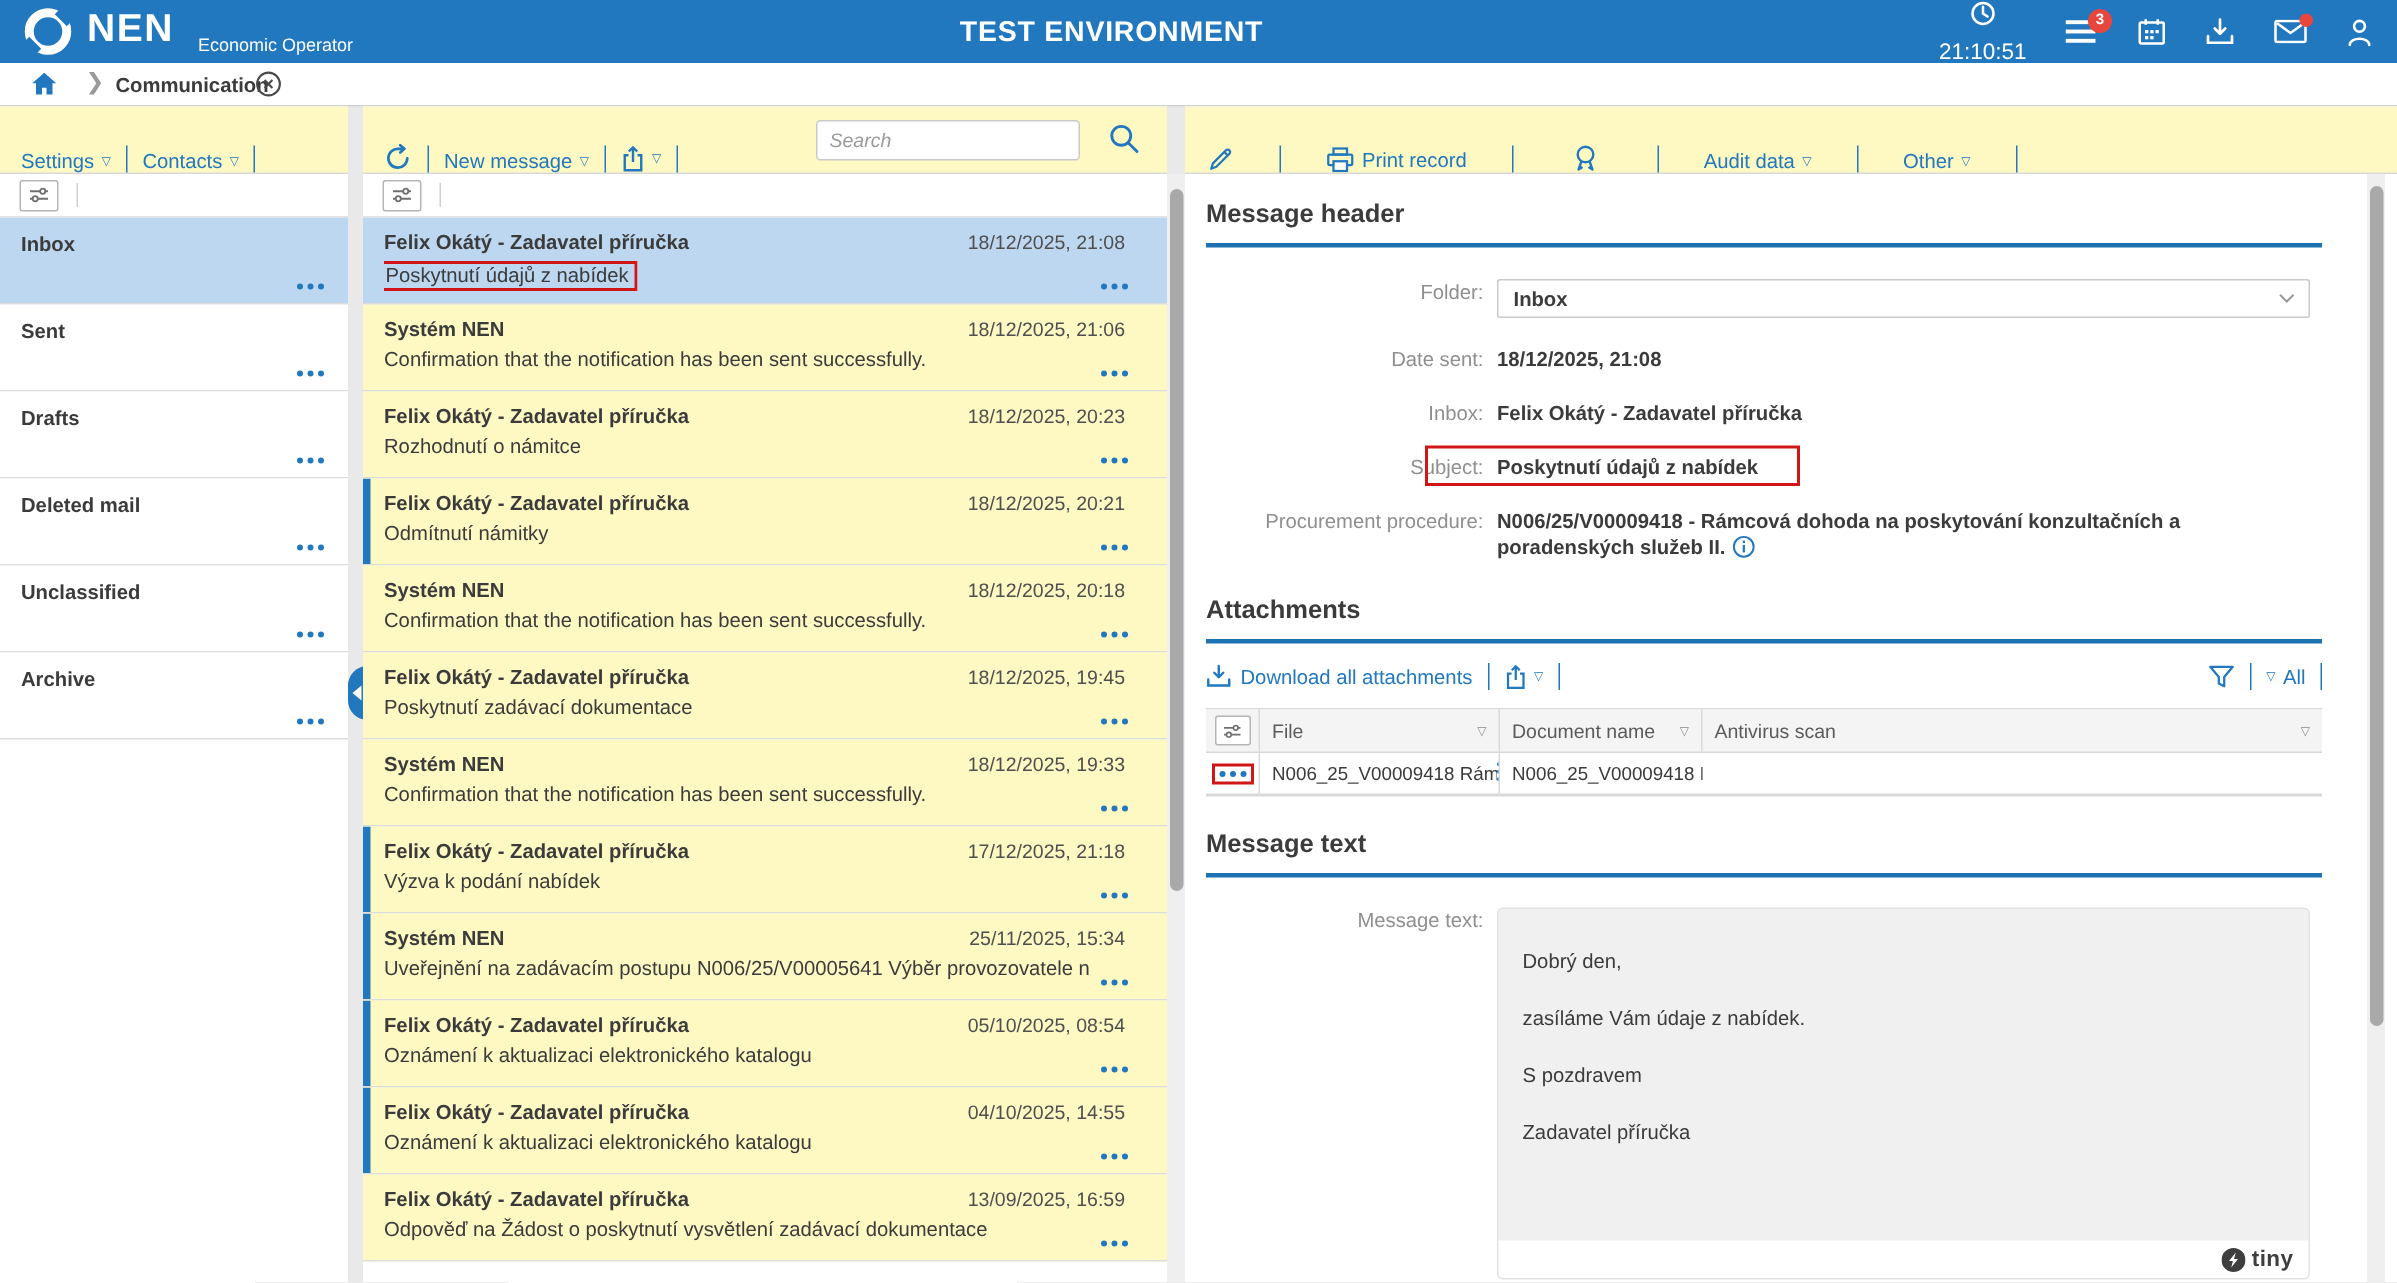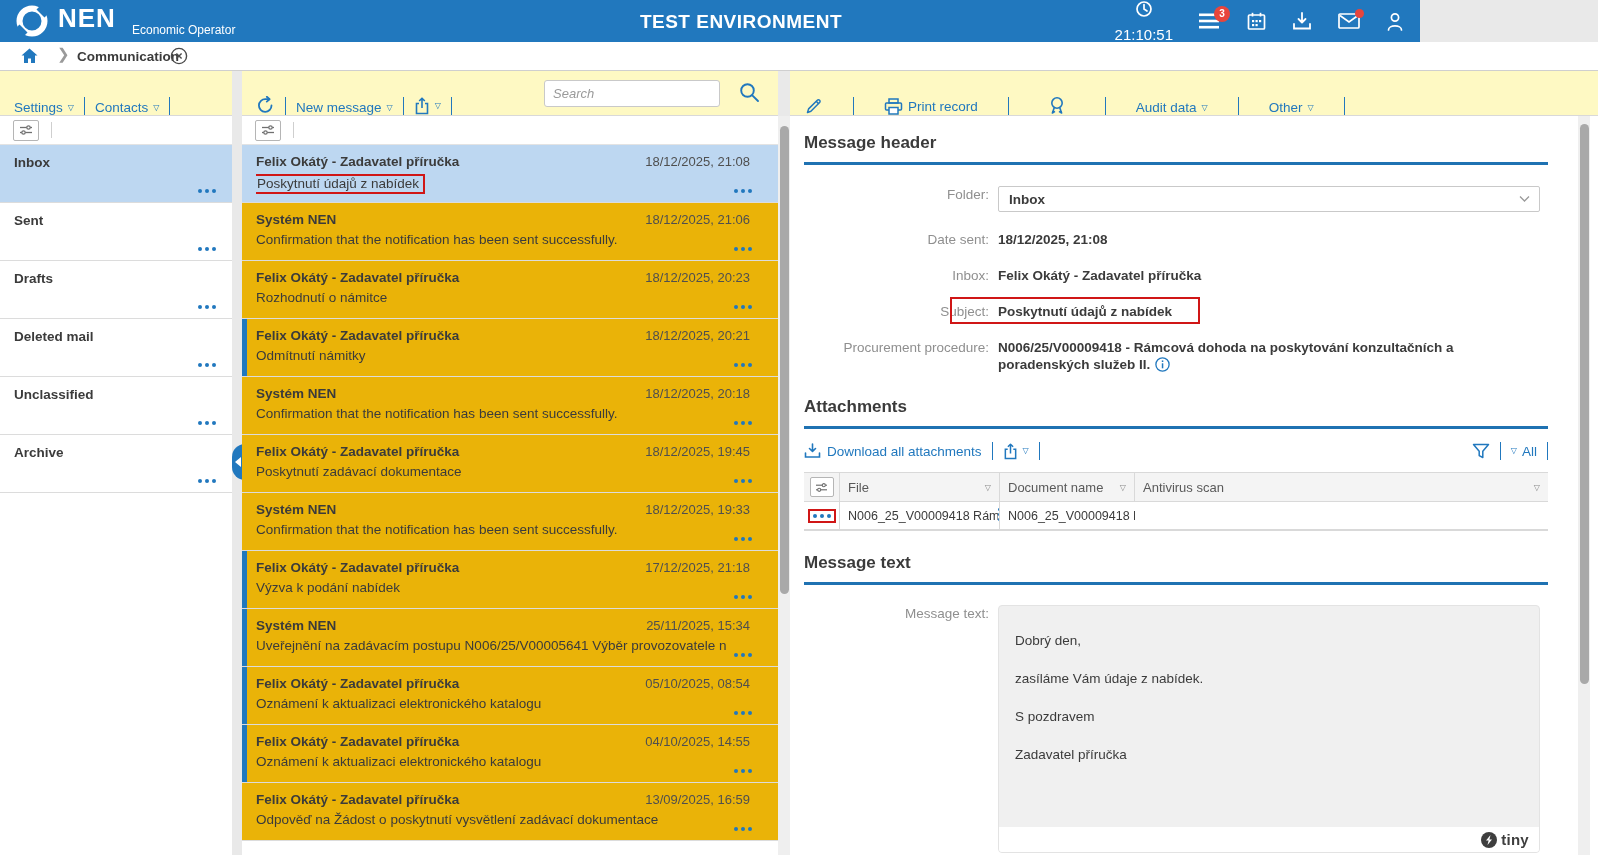--- a/index.html
+++ b/index.html
@@ -5,21 +5,21 @@
   * { box-sizing: border-box; margin: 0; padding: 0; }
   html,body { width:1598px; height:855px; }
   body {
     font-family: "Liberation Sans", "DejaVu Sans", sans-serif;
     background:#e9e9e9; position:relative; overflow:hidden;
     color:#3b3b3b;
   }
   svg { display:block; }
 
   
-  #app-header { position:absolute; left:0; top:0; width:1420px; height:42px; background:#2178be;text-align:right; }
+  #app-header { position:absolute; left:0; top:0; width:1598px; height:42px; background:#2178be;text-align:right; }
   .brand { position:absolute; left:14px; top:3px; display:flex; align-items:flex-start; }
   .brand .nen-text { color:#fff; font-size:26px; font-weight:bold; letter-spacing:1px; margin-left:8px; line-height:30px; }
   .brand .nen-sub { position:absolute; left:118px; top:20px; color:#fff; font-size:12px; white-space:nowrap; }
   .env-title { position:absolute; left:741px; top:11px; transform:translateX(-50%);
     color:#fff; font-size:19px; font-weight:bold; letter-spacing:.5px; white-space:nowrap; }
   .hdr-right { position:absolute; right:16px; top:0; height:42px; display:flex; align-items:center; gap:26px; }
   .hdr-clock { display:flex; align-items:center; gap:8px; color:#fff; font-size:15px;flex-direction:column; }
   .hdr-ico { position:relative; cursor:pointer; }
   .badge { position:absolute; top:-7px; right:-9px; min-width:16px; height:16px; border-radius:8px;
     background:#e8453c; color:#fff; font-size:10px; font-weight:bold; display:flex; align-items:center; justify-content:center; padding:0 3px; }
@@ -58,21 +58,21 @@
     display:flex; align-items:center; justify-content:center; cursor:pointer; }
   .panel-handle .htri { width:0; height:0; border-top:5px solid transparent; border-bottom:5px solid transparent; border-right:6px solid #fff; margin-right:1px; }
 
   
   #list-panel { position:absolute; left:242px; top:71px; width:536px; height:784px; background:#fff; overflow:hidden; }
   #list-panel .search-wrap { position:absolute; right:58px; top:9px; }
   #list-panel .search-input { width:176px; height:27px; border:1px solid #c9c9c9; border-radius:3px; padding:0 8px;
     font-family:"Liberation Sans",sans-serif; font-size:13px; font-style:italic; color:#555; outline:none; }
   #list-panel .search-input::placeholder { color:#9a9a9a; font-style:italic; }
   #list-panel .search-btn { position:absolute; right:18px; top:11px; cursor:pointer; }
-  .msg-row { position:relative; height:58px; border-bottom:1px solid #dcdcdc; background:#eab308; cursor:pointer; overflow:hidden; }
+  .msg-row { position:relative; height:58px; border-bottom:1px solid #dcdcdc; background:#fef9c3; cursor:pointer; overflow:hidden; }
   .msg-row.selected { background:#bdd7f1; }
   .msg-row .unread-bar { position:absolute; left:0; top:0; width:5px; height:100%; background:#2178be; }
   .msg-row .sender { position:absolute; left:14px; top:9px; font-size:13.5px; font-weight:bold; color:#3b3b3b; white-space:nowrap; }
   .msg-row .subject { position:absolute; left:14px; top:29px; font-size:13.5px; color:#3b3b3b; white-space:nowrap; max-width:470px; overflow:hidden; }
   .msg-row .subject .red-outline { border:2px solid #d01616; padding:0 4px 1px 4px; margin-left:-5px; display:inline-block; }
   .msg-row .mdate { position:absolute; right:28px; top:9px; font-size:13px; color:#4f4f4f; }
   .msg-row .dots { position:absolute; right:26px; bottom:9px; }
 
   
   .vscroll-track { position:absolute; width:12px; background:#efefef; }

